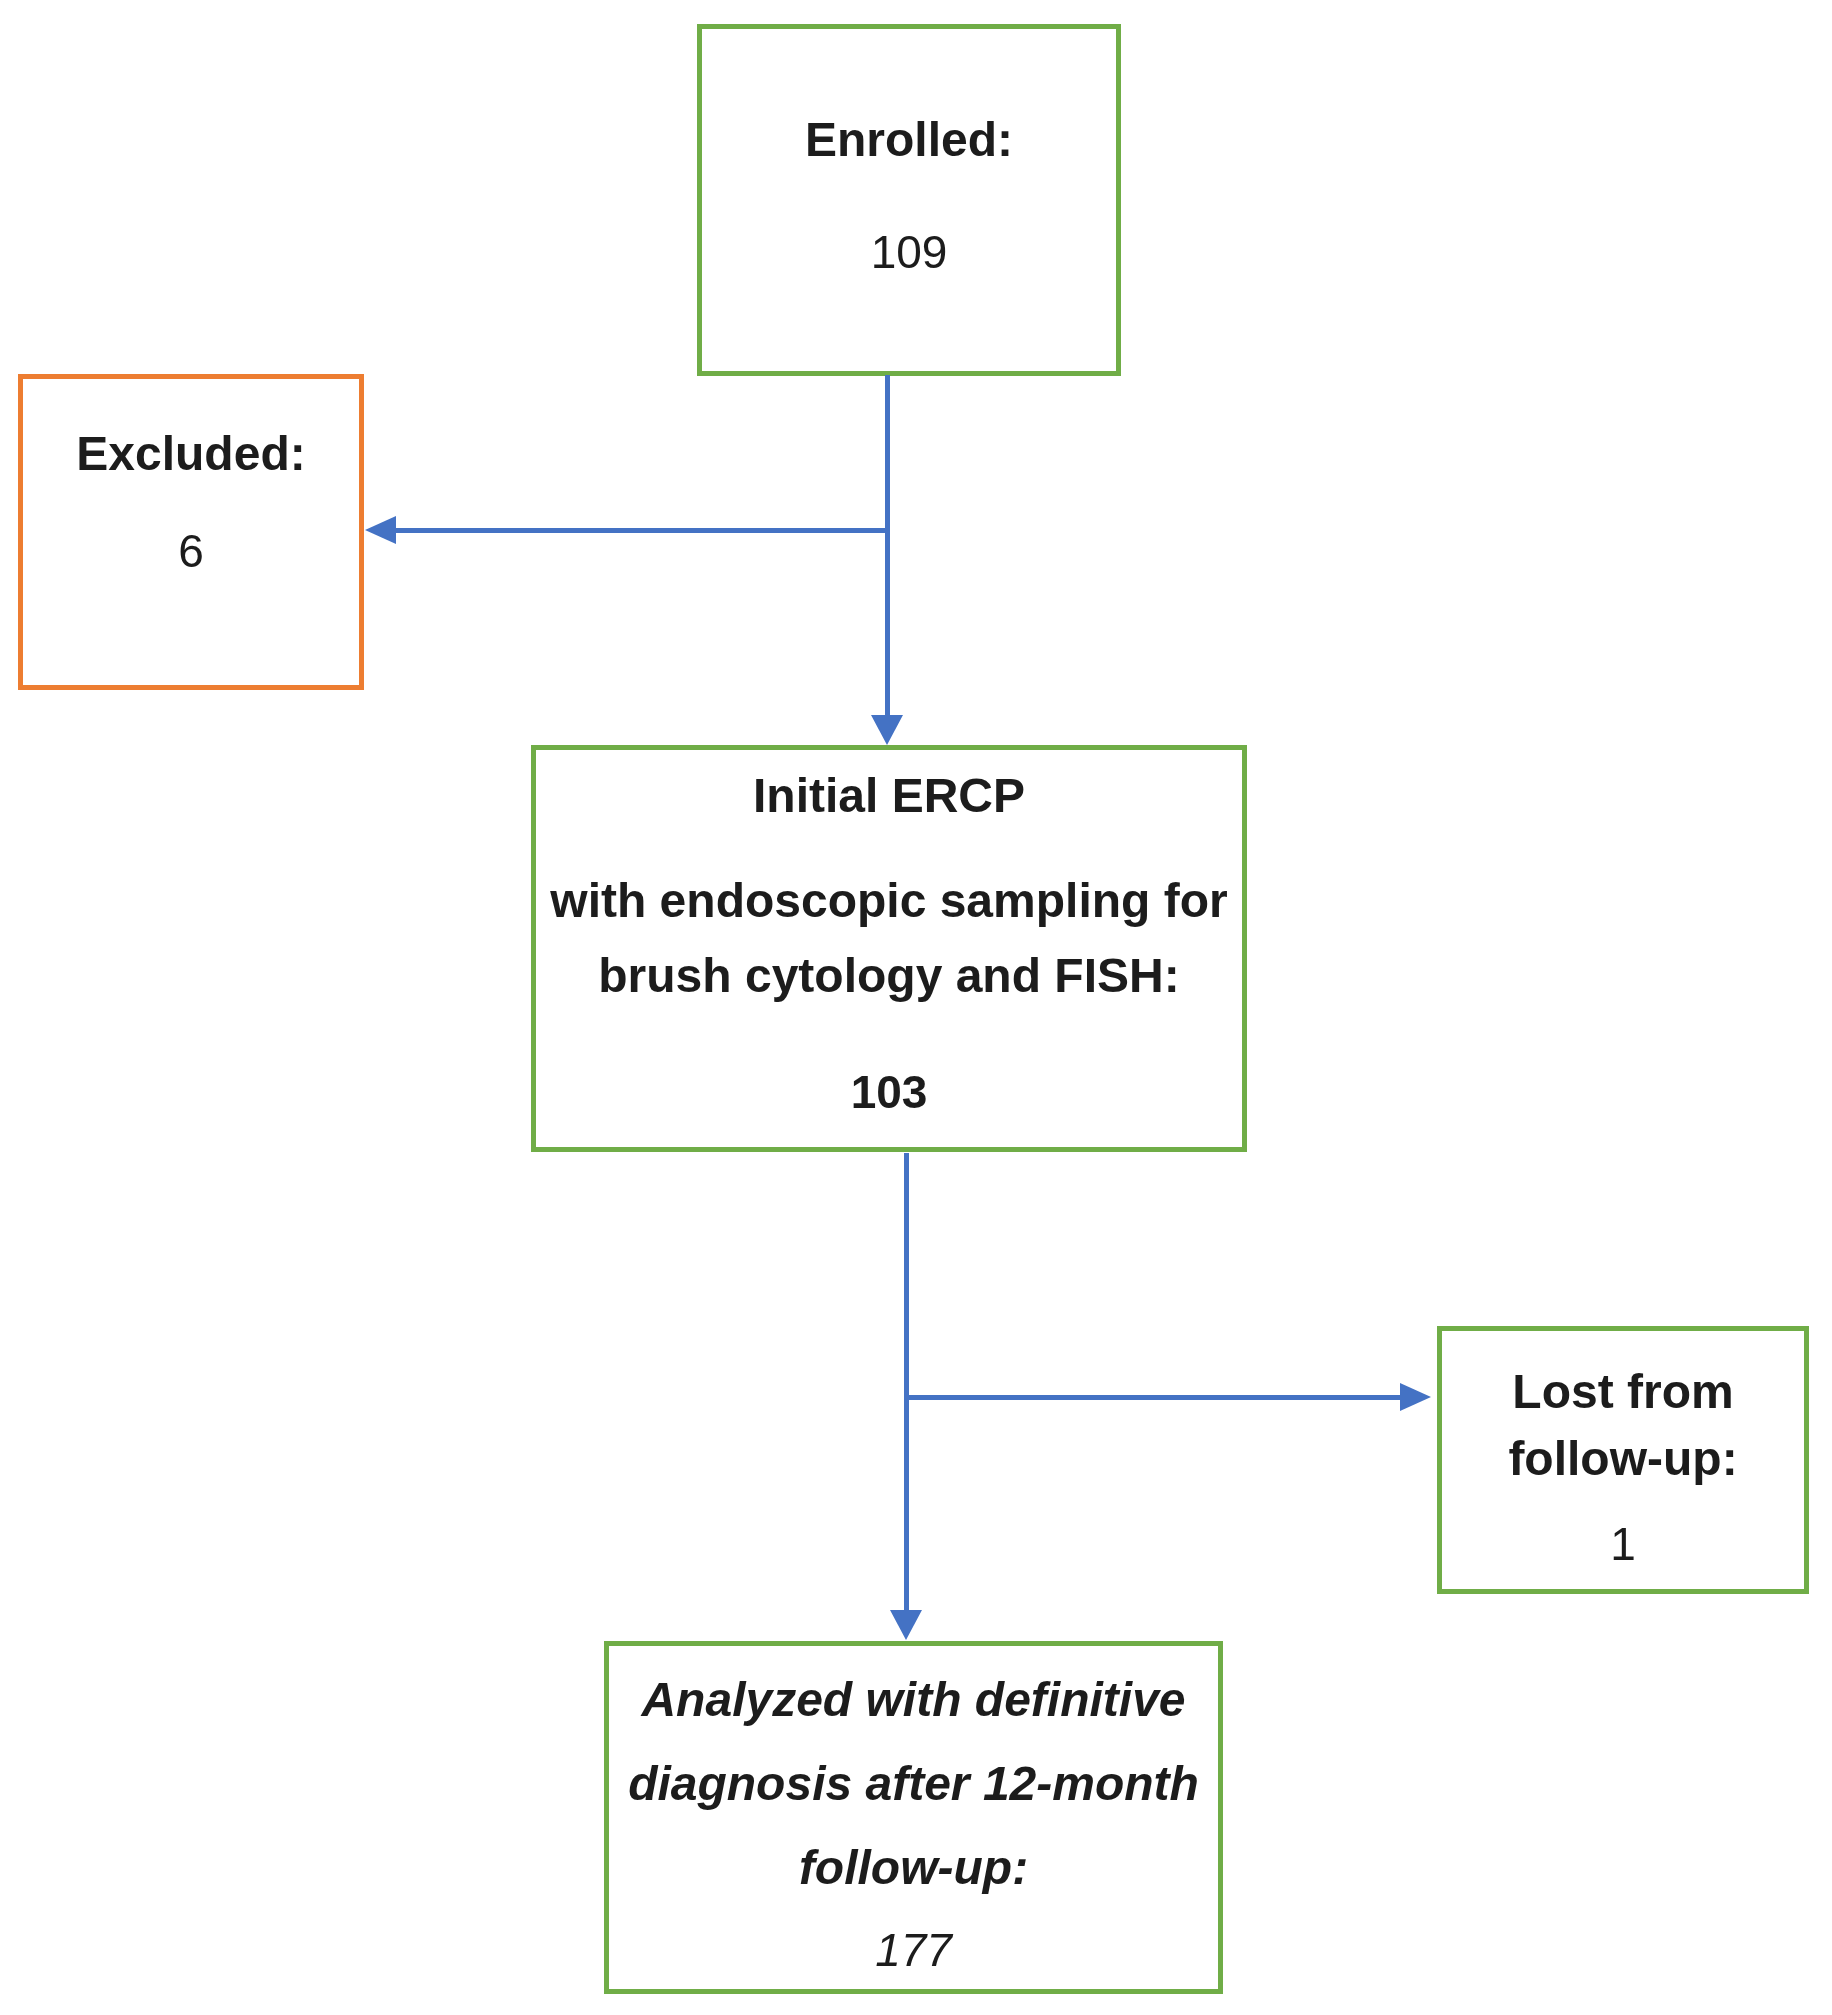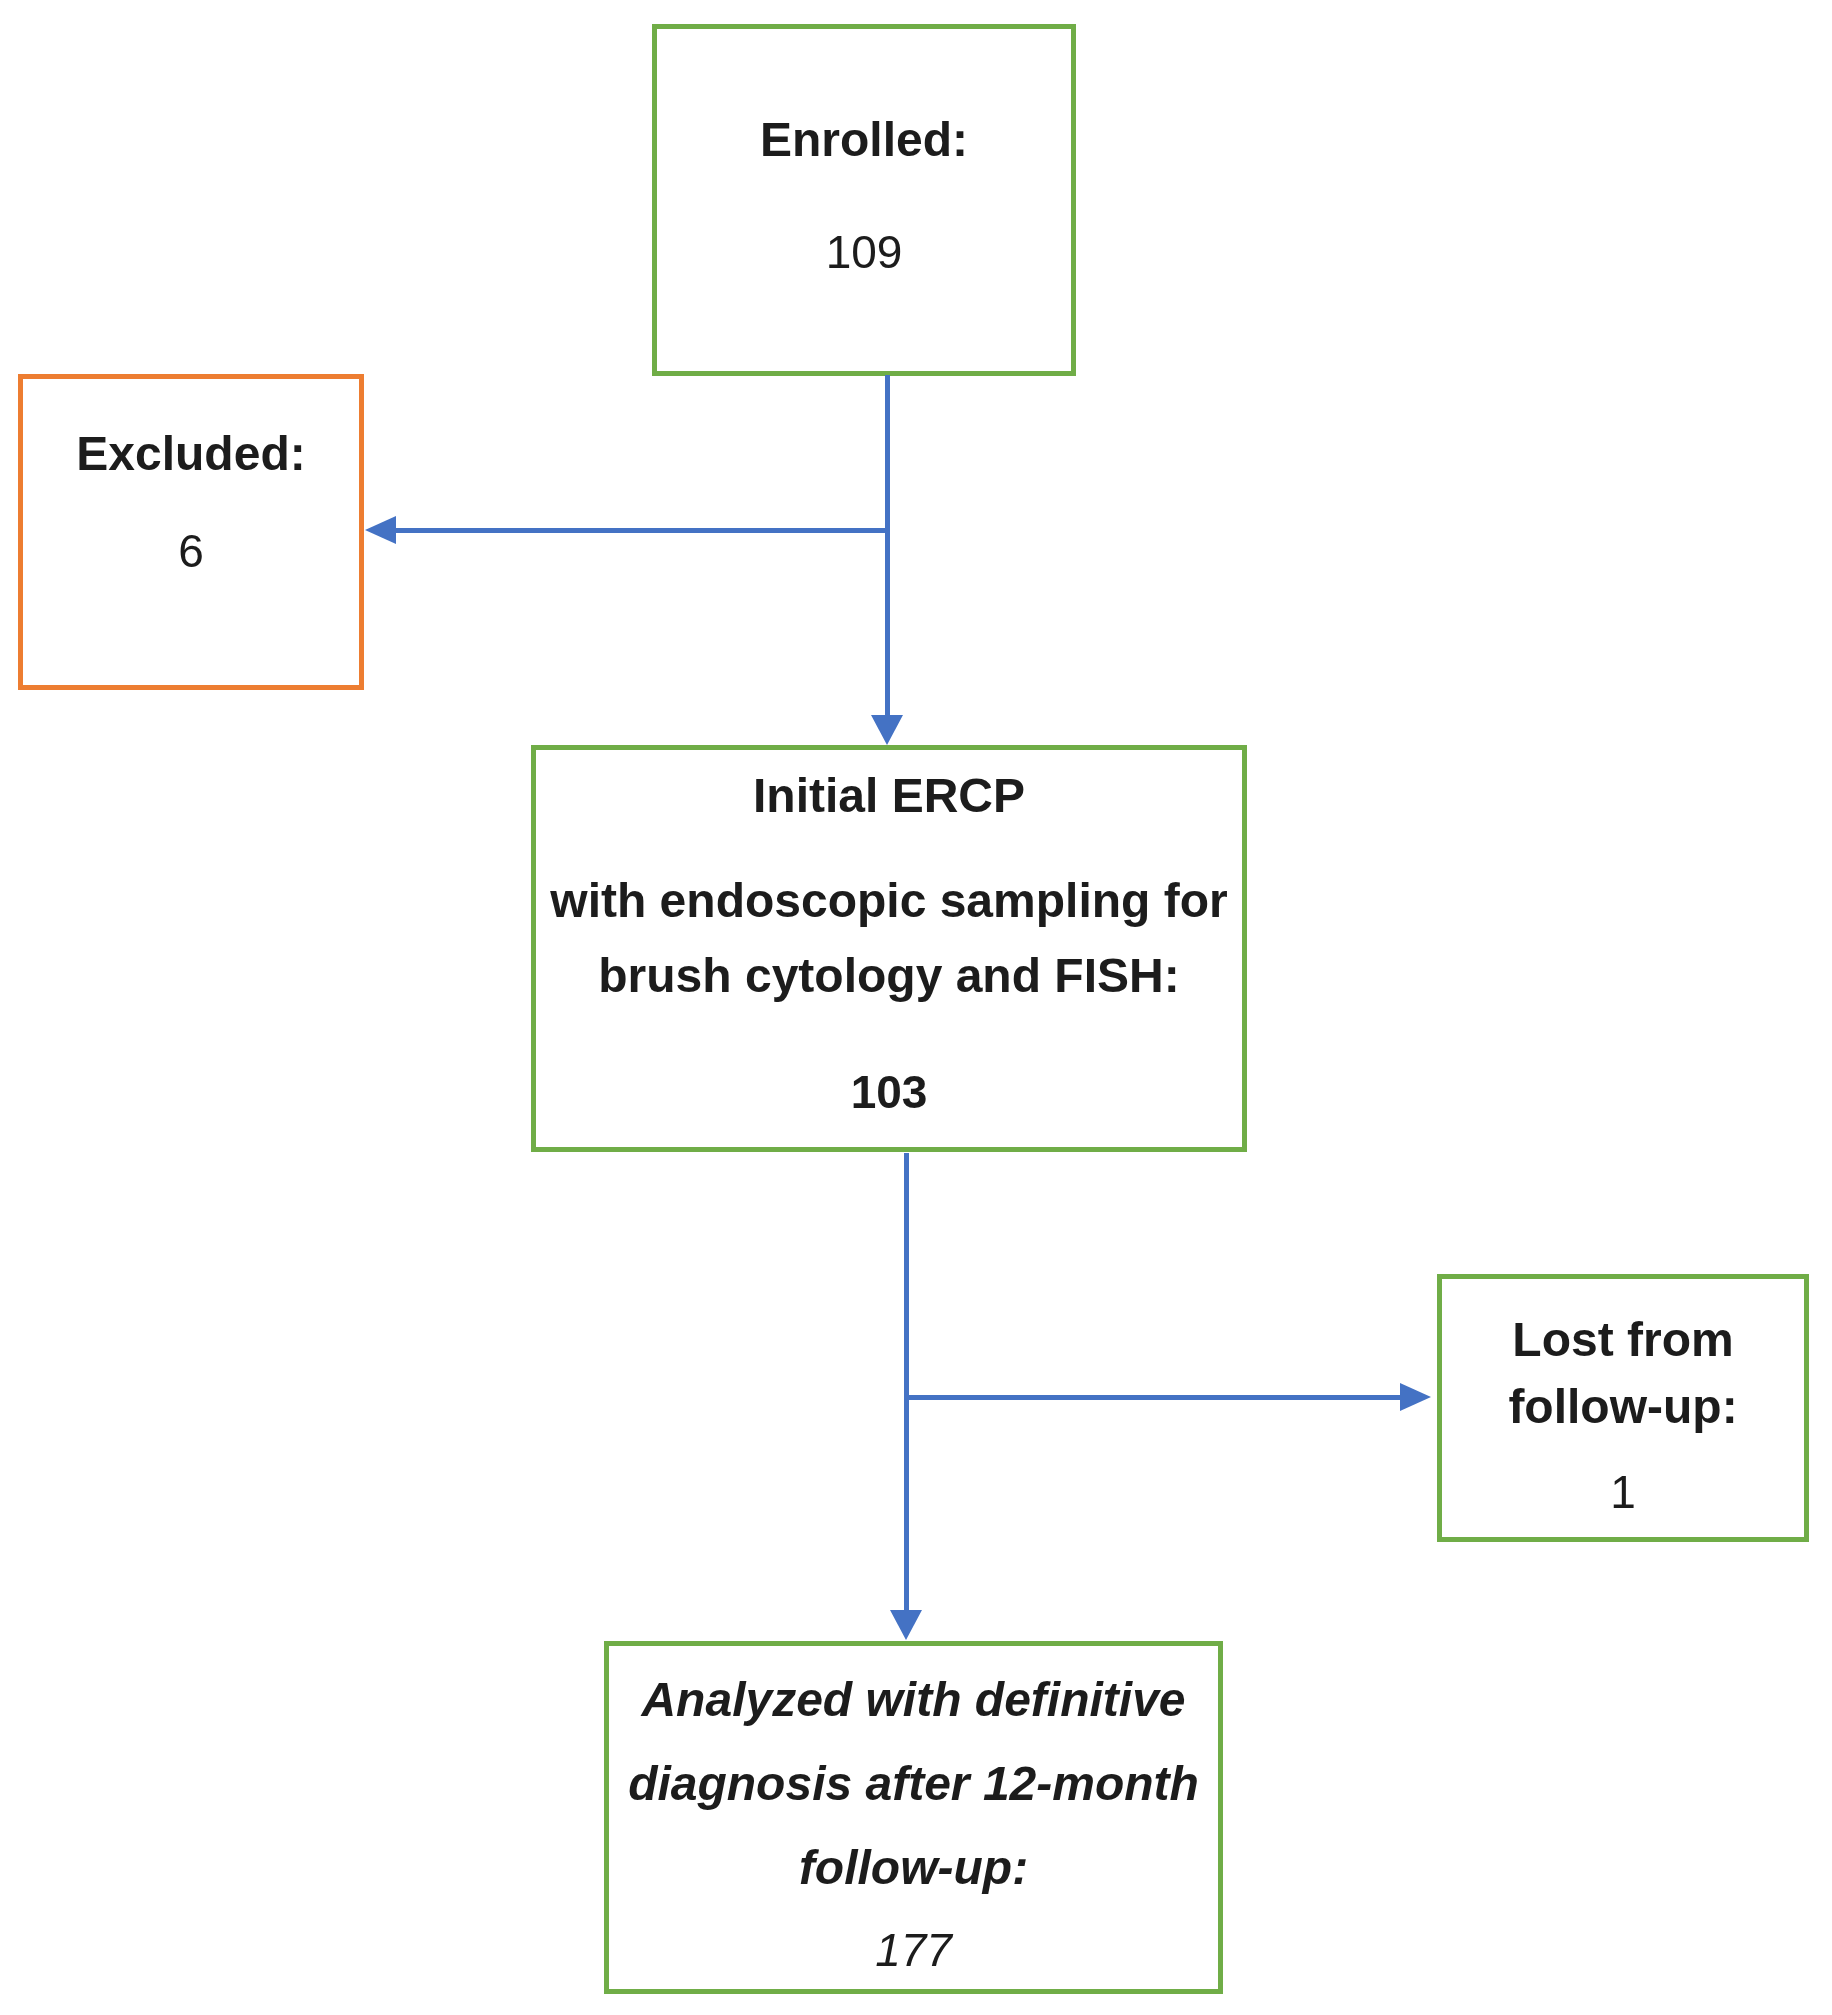--- a/index.html
+++ b/index.html
@@ -40,31 +40,31 @@
     white-space: pre-line;
   }
   .value {
     font-weight: 400;
     font-size: 46px;
     line-height: 1.1;
   }
   .value.bold { font-weight: 700; }
 
   
-  #box-enrolled  { left: 652px; top: 24px;   width: 424px;  height: 352px; padding-top: 84px; }
+  #box-enrolled  { left: 697px; top: 24px;   width: 424px;  height: 352px; padding-top: 84px; }
   #box-enrolled .title { margin-bottom: 60px; }
 
   #box-excluded  { left: 18px;   top: 374px;  width: 346px;  height: 316px; padding-top: 48px; }
   #box-excluded .title { margin-bottom: 45px; }
 
   #box-ercp      { left: 531px;  top: 745px; width: 716px; height: 407px; padding-top: 18.5px; }
   #box-ercp .title { margin-bottom: 42px; }
   #box-ercp .body-text { margin-bottom: 54px; }
 
-  #box-lost      { left: 1437px; top: 1274px; width: 372px;  height: 268px; padding-top: 27px; align-items: center; }
+  #box-lost      { left: 1437px; top: 1326px; width: 372px;  height: 268px; padding-top: 27px; align-items: center; }
   #box-lost .title { line-height: 1.4; margin-bottom: 27px; }
 
   #box-analyzed  { left: 604px; top: 1641px; width: 619px; height: 353px; padding-top: 12px; font-style: italic; }
   #box-analyzed .title { line-height: 1.75; margin-bottom: 15px; }
 
   
   .line {
     position: absolute;
     background: #4472C4;
   }

